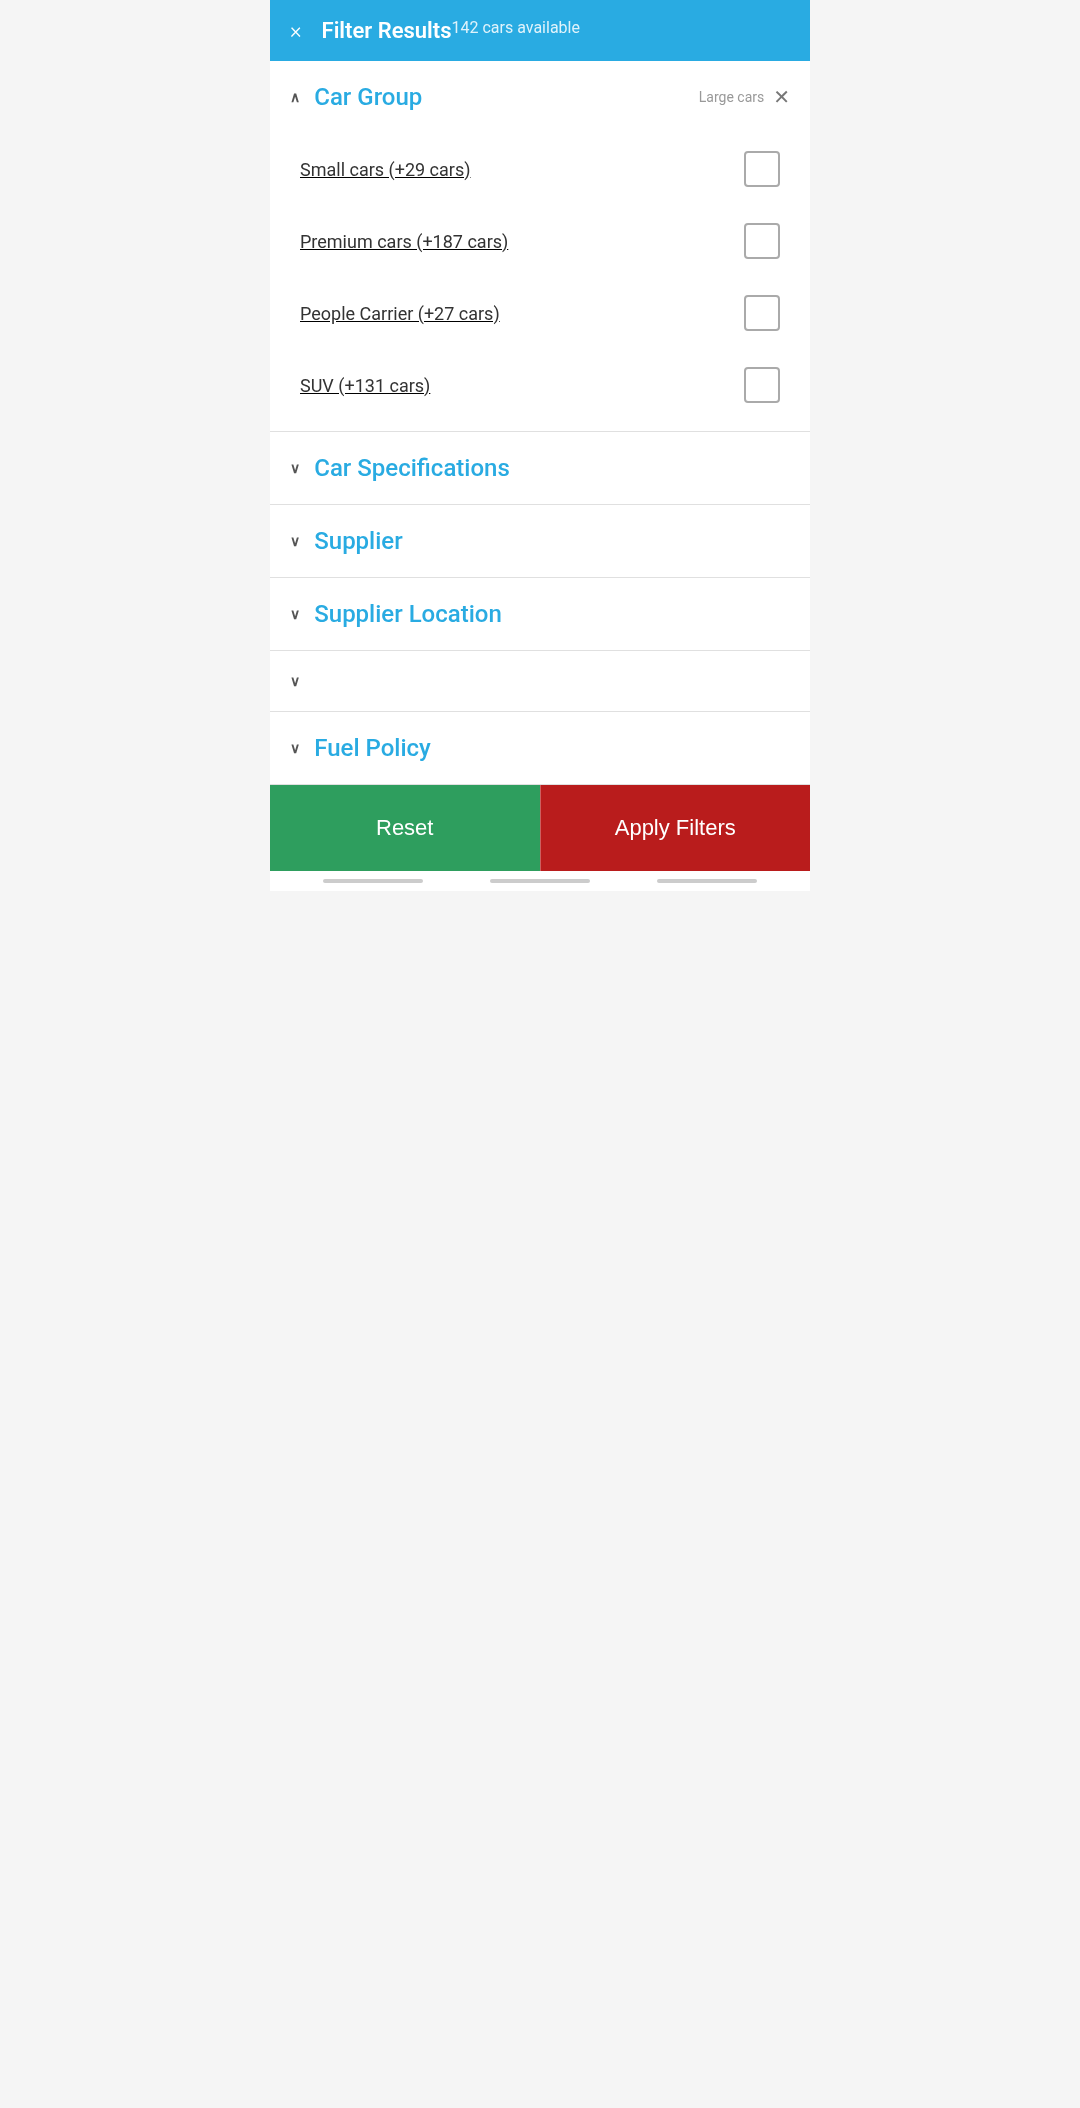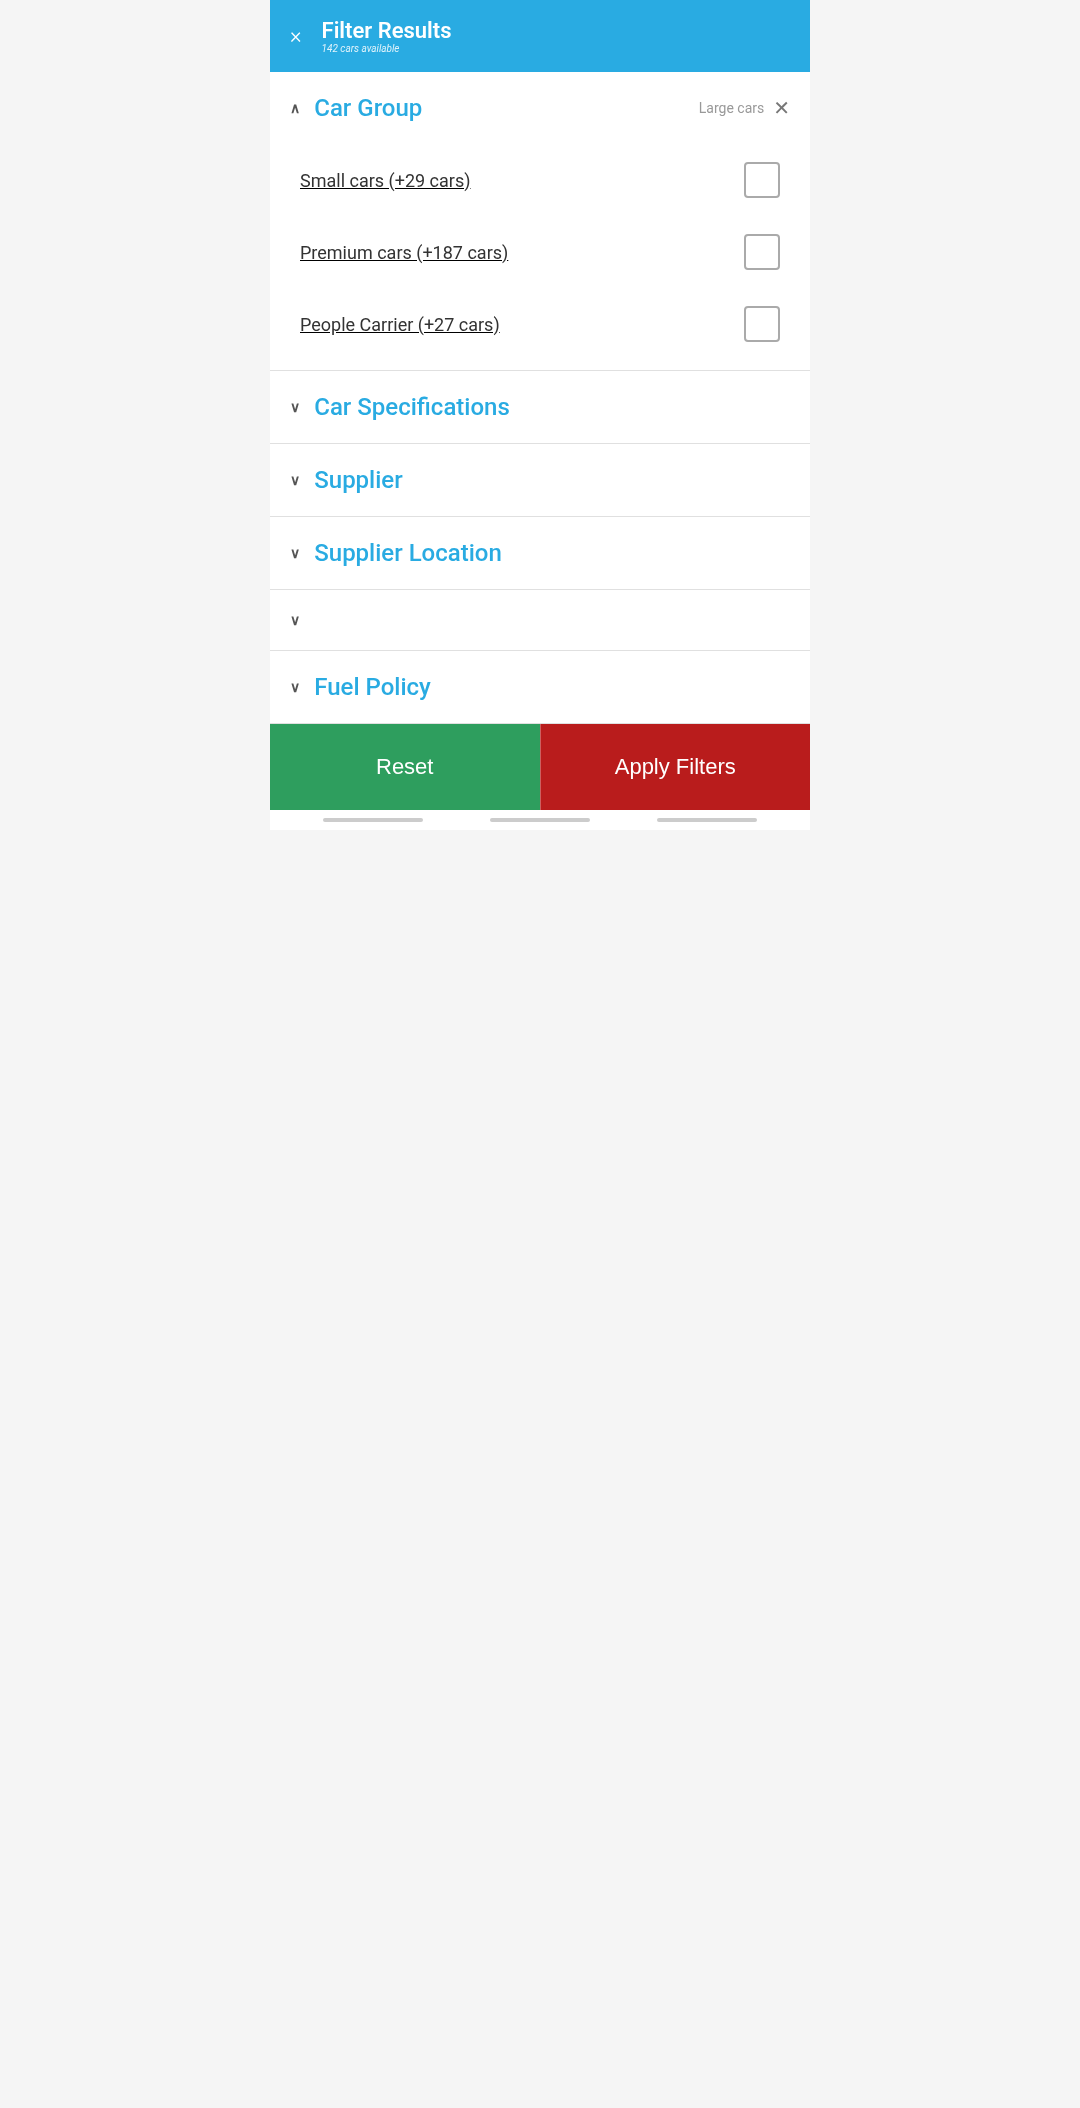--- a/index.html
+++ b/index.html
@@ -33,34 +33,33 @@
     .close-btn {
       color: white;
       font-size: 22px;
       font-weight: 300;
       cursor: pointer;
       line-height: 1;
     }
 
     .header-text {
       display: flex;
-      flex-direction: column;
+      flex-direction: row;
     }
 
     .header-title {
       color: white;
       font-size: 22px;
       font-weight: 600;
     }
 
     .header-subtitle {
       color: rgba(255,255,255,0.85);
-      font-size: 10px;
+      font-size: 16px;
       font-weight: 400;
-      font-style: italic;
     }
 
     
     .filter-section {
       background: white;
       border-bottom: 1px solid #e0e0e0;
     }
 
     .section-header {
       display: flex;
@@ -220,20 +219,24 @@
         <div class="checkbox"></div>
       </div>
       <div class="car-option">
         <span class="car-option-label">Premium cars (+187 cars)</span>
         <div class="checkbox"></div>
       </div>
       <div class="car-option">
         <span class="car-option-label">People Carrier (+27 cars)</span>
         <div class="checkbox"></div>
       </div>
+      <div class="car-option">
+        <span class="car-option-label">SUV (+131 cars)</span>
+        <div class="checkbox"></div>
+      </div>
     </div>
 </div>
 
 <div id="collapsed-sections-container">
 
 <div class="filter-section">
       <div class="section-header">
         <span class="chevron">∨</span>
         <span class="section-title">Car Specifications</span>
       </div>

